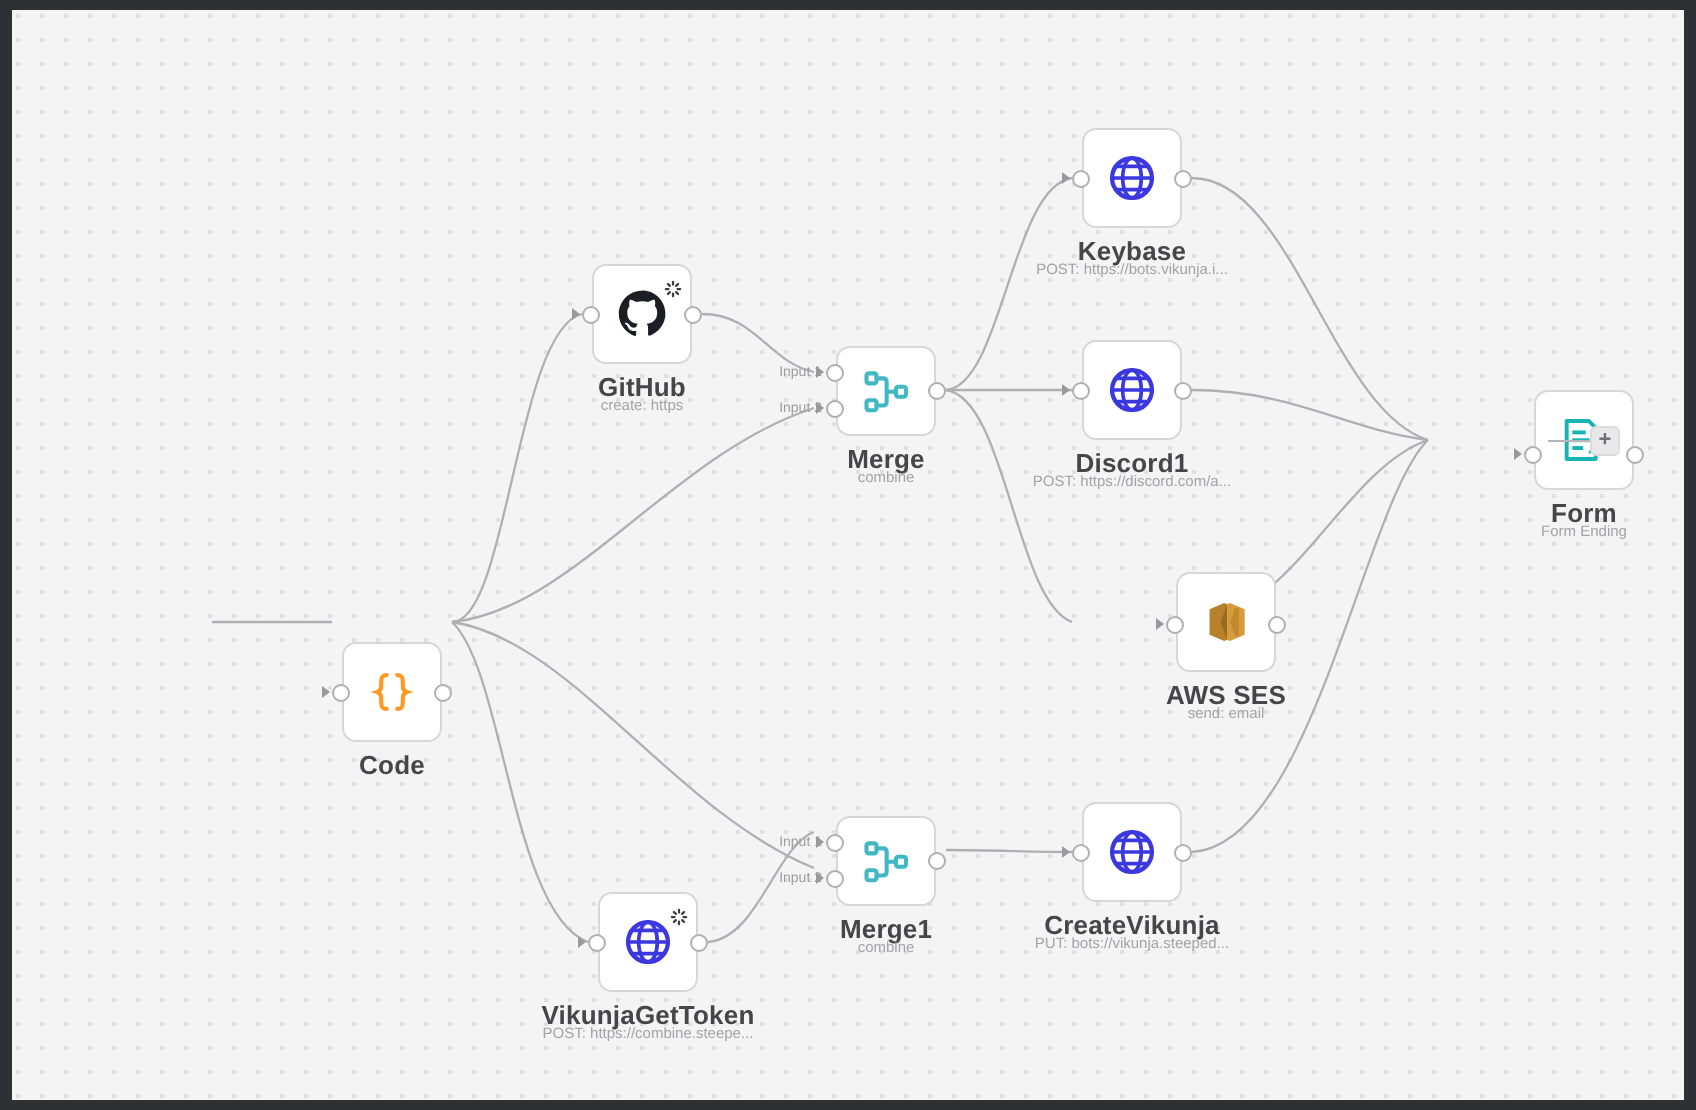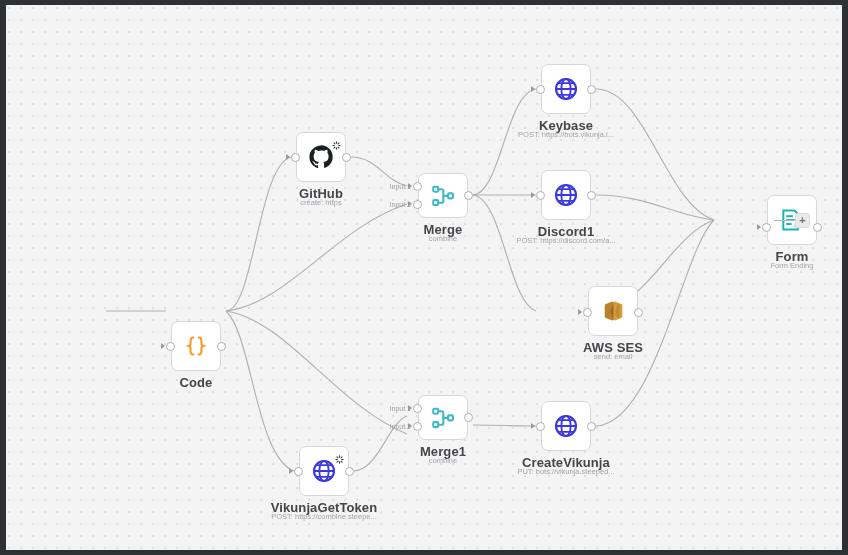--- a/index.html
+++ b/index.html
@@ -352,21 +352,21 @@
                   <path d="M5.2 10.8 3.5 12.5"></path>
                 </g>
               </svg></span>
           </div>
           <span class="arrowhead"></span>
           <span class="ep in"></span>
           <span class="ep out"></span>
           <div class="node-label">VikunjaGetToken</div>
           <div class="node-sub">POST: https://combine.steepe...</div>
         </div>
-        <div class="node wide" style="left: 412px; top: 390px; width: 50px; height: 45px;">
+        <div class="node wide" style="left: 412px; top: 403px; width: 50px; height: 45px;">
           <div class="node-box" style="width: 50px; height: 45px;">
             <span class="node-icon">
               <svg width="26" height="26" viewBox="0 0 24 24" aria-hidden="true">
                 <rect x="3" y="3.4" width="4.6" height="4.6" rx="1" fill="none" stroke="#41b8c4" stroke-width="1.9"></rect>
                 <rect x="3" y="15.8" width="4.6" height="4.6" rx="1" fill="none" stroke="#41b8c4" stroke-width="1.9"></rect>
                 <rect x="16.6" y="9.6" width="4.6" height="4.6" rx="1" fill="none" stroke="#41b8c4" stroke-width="1.9"></rect>
                 <path d="M7.8 5.7h2.8c1.1 0 1.7.6 1.7 1.7v9.1c0 1.1-.6 1.7-1.7 1.7H7.8" fill="none" stroke="#41b8c4" stroke-width="1.9" stroke-linecap="round"></path>
                 <path d="M12.3 11.9h4.1" fill="none" stroke="#41b8c4" stroke-width="1.9" stroke-linecap="round"></path>
               </svg>
             </span>

